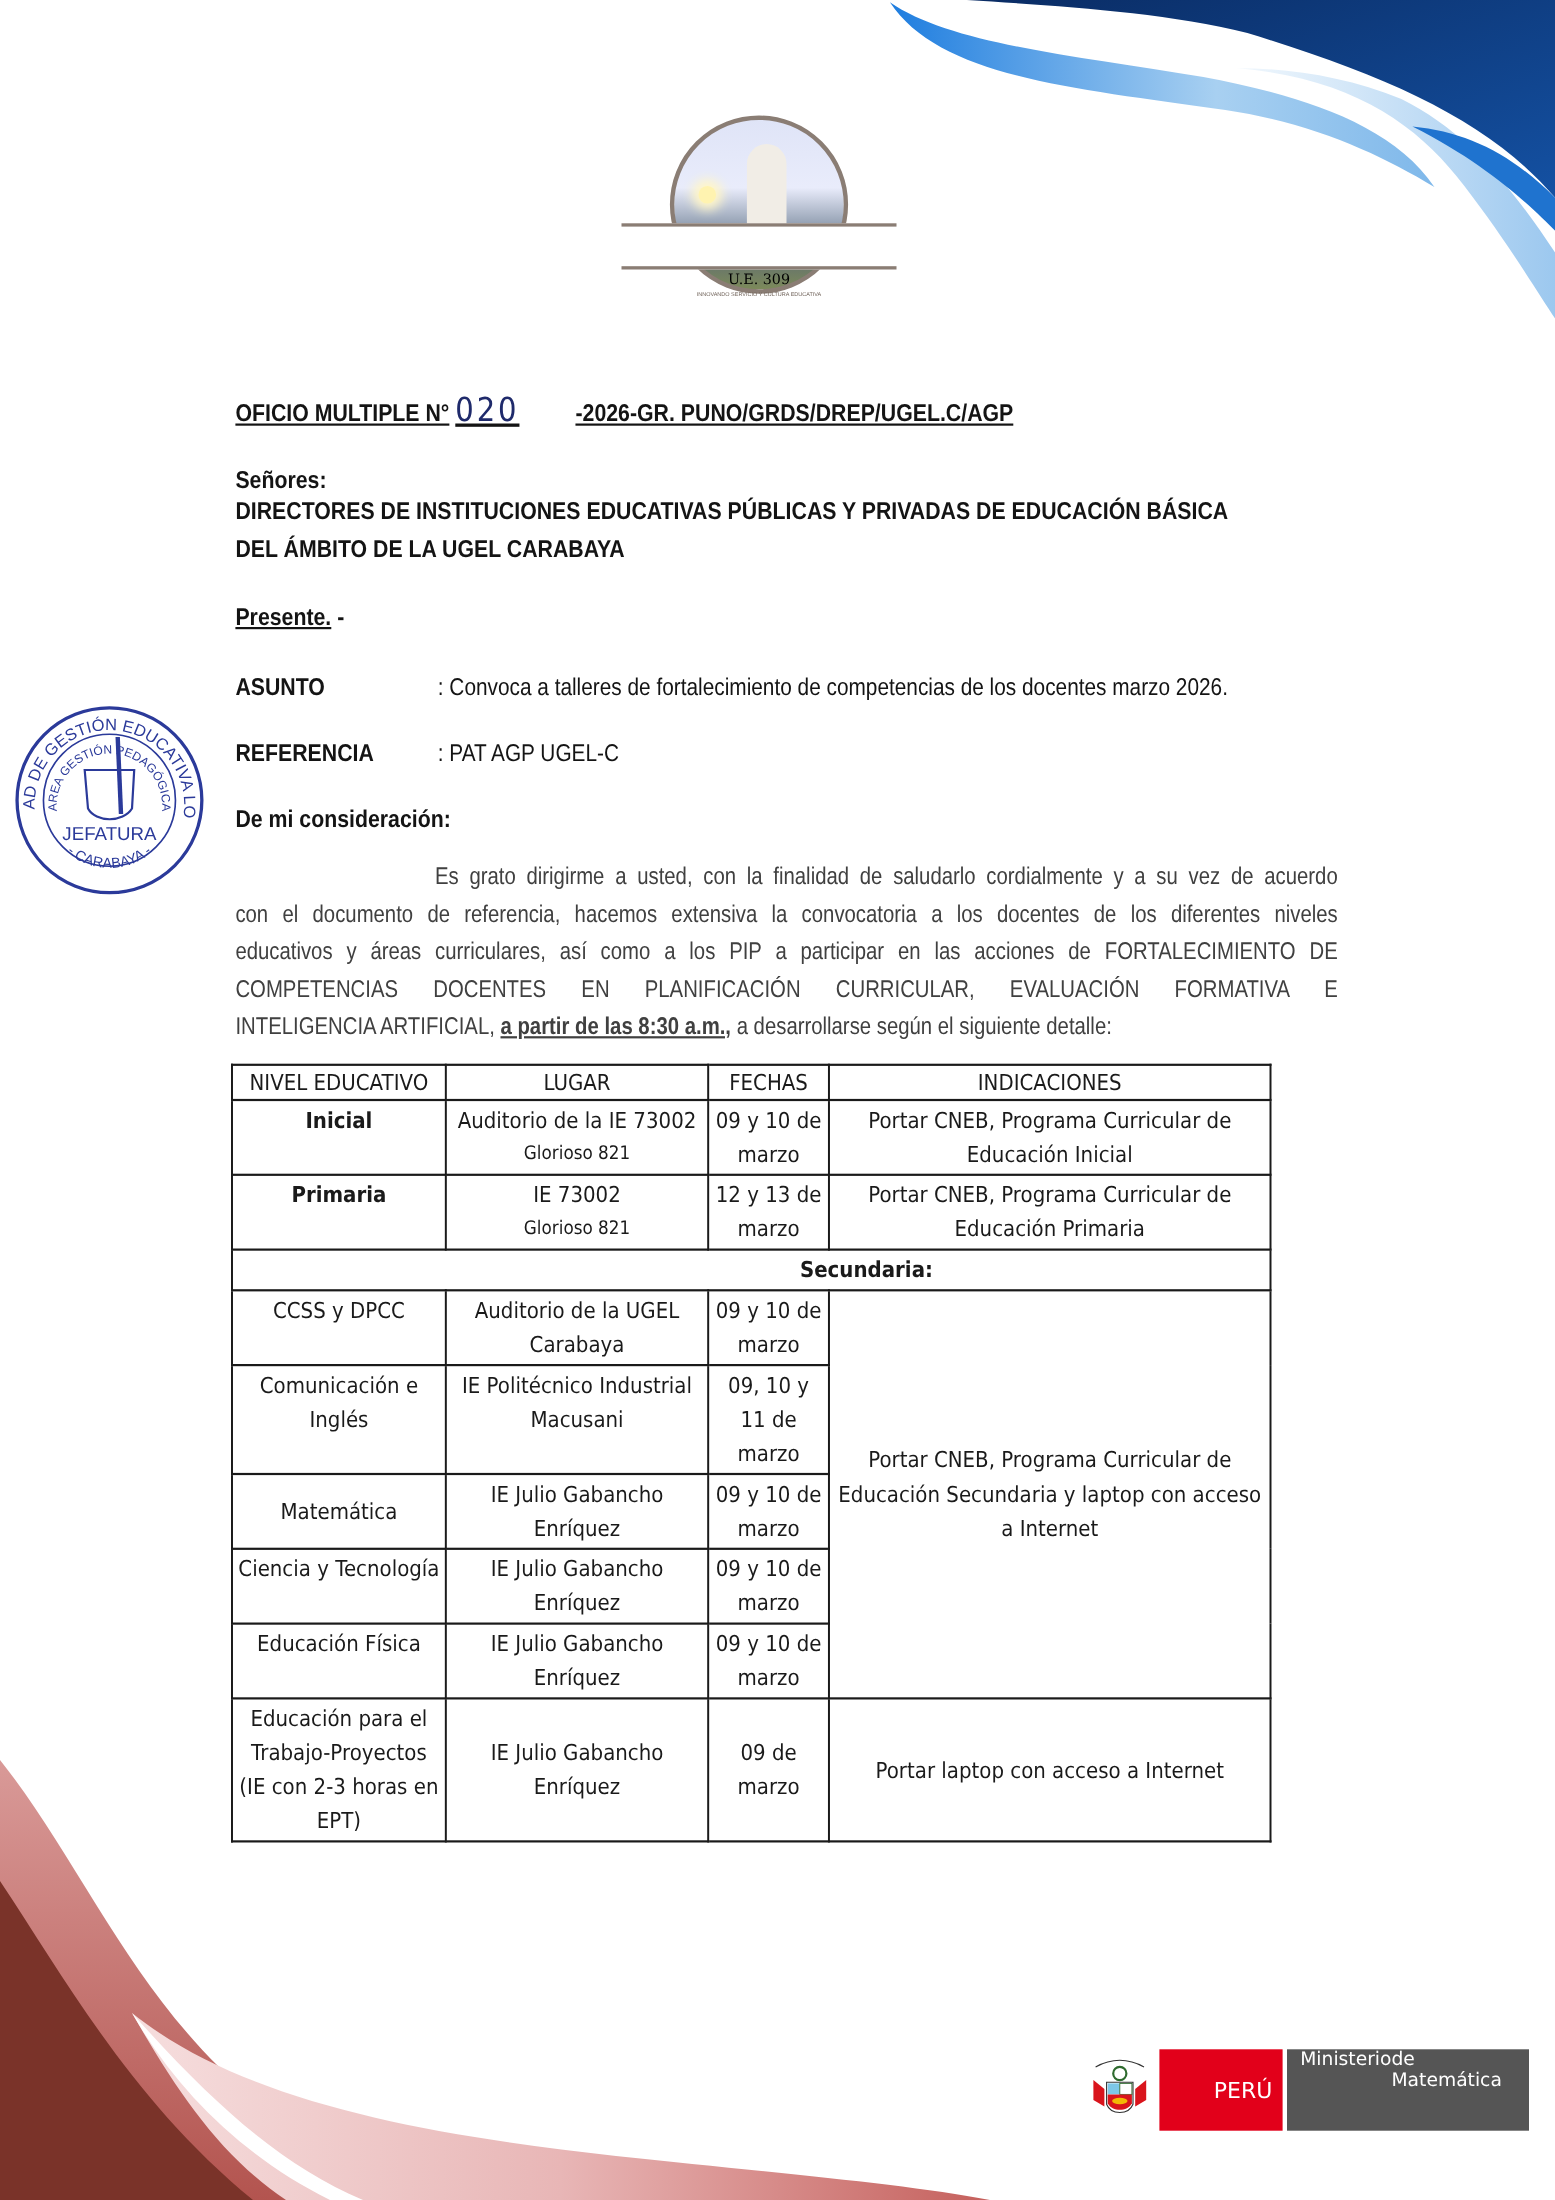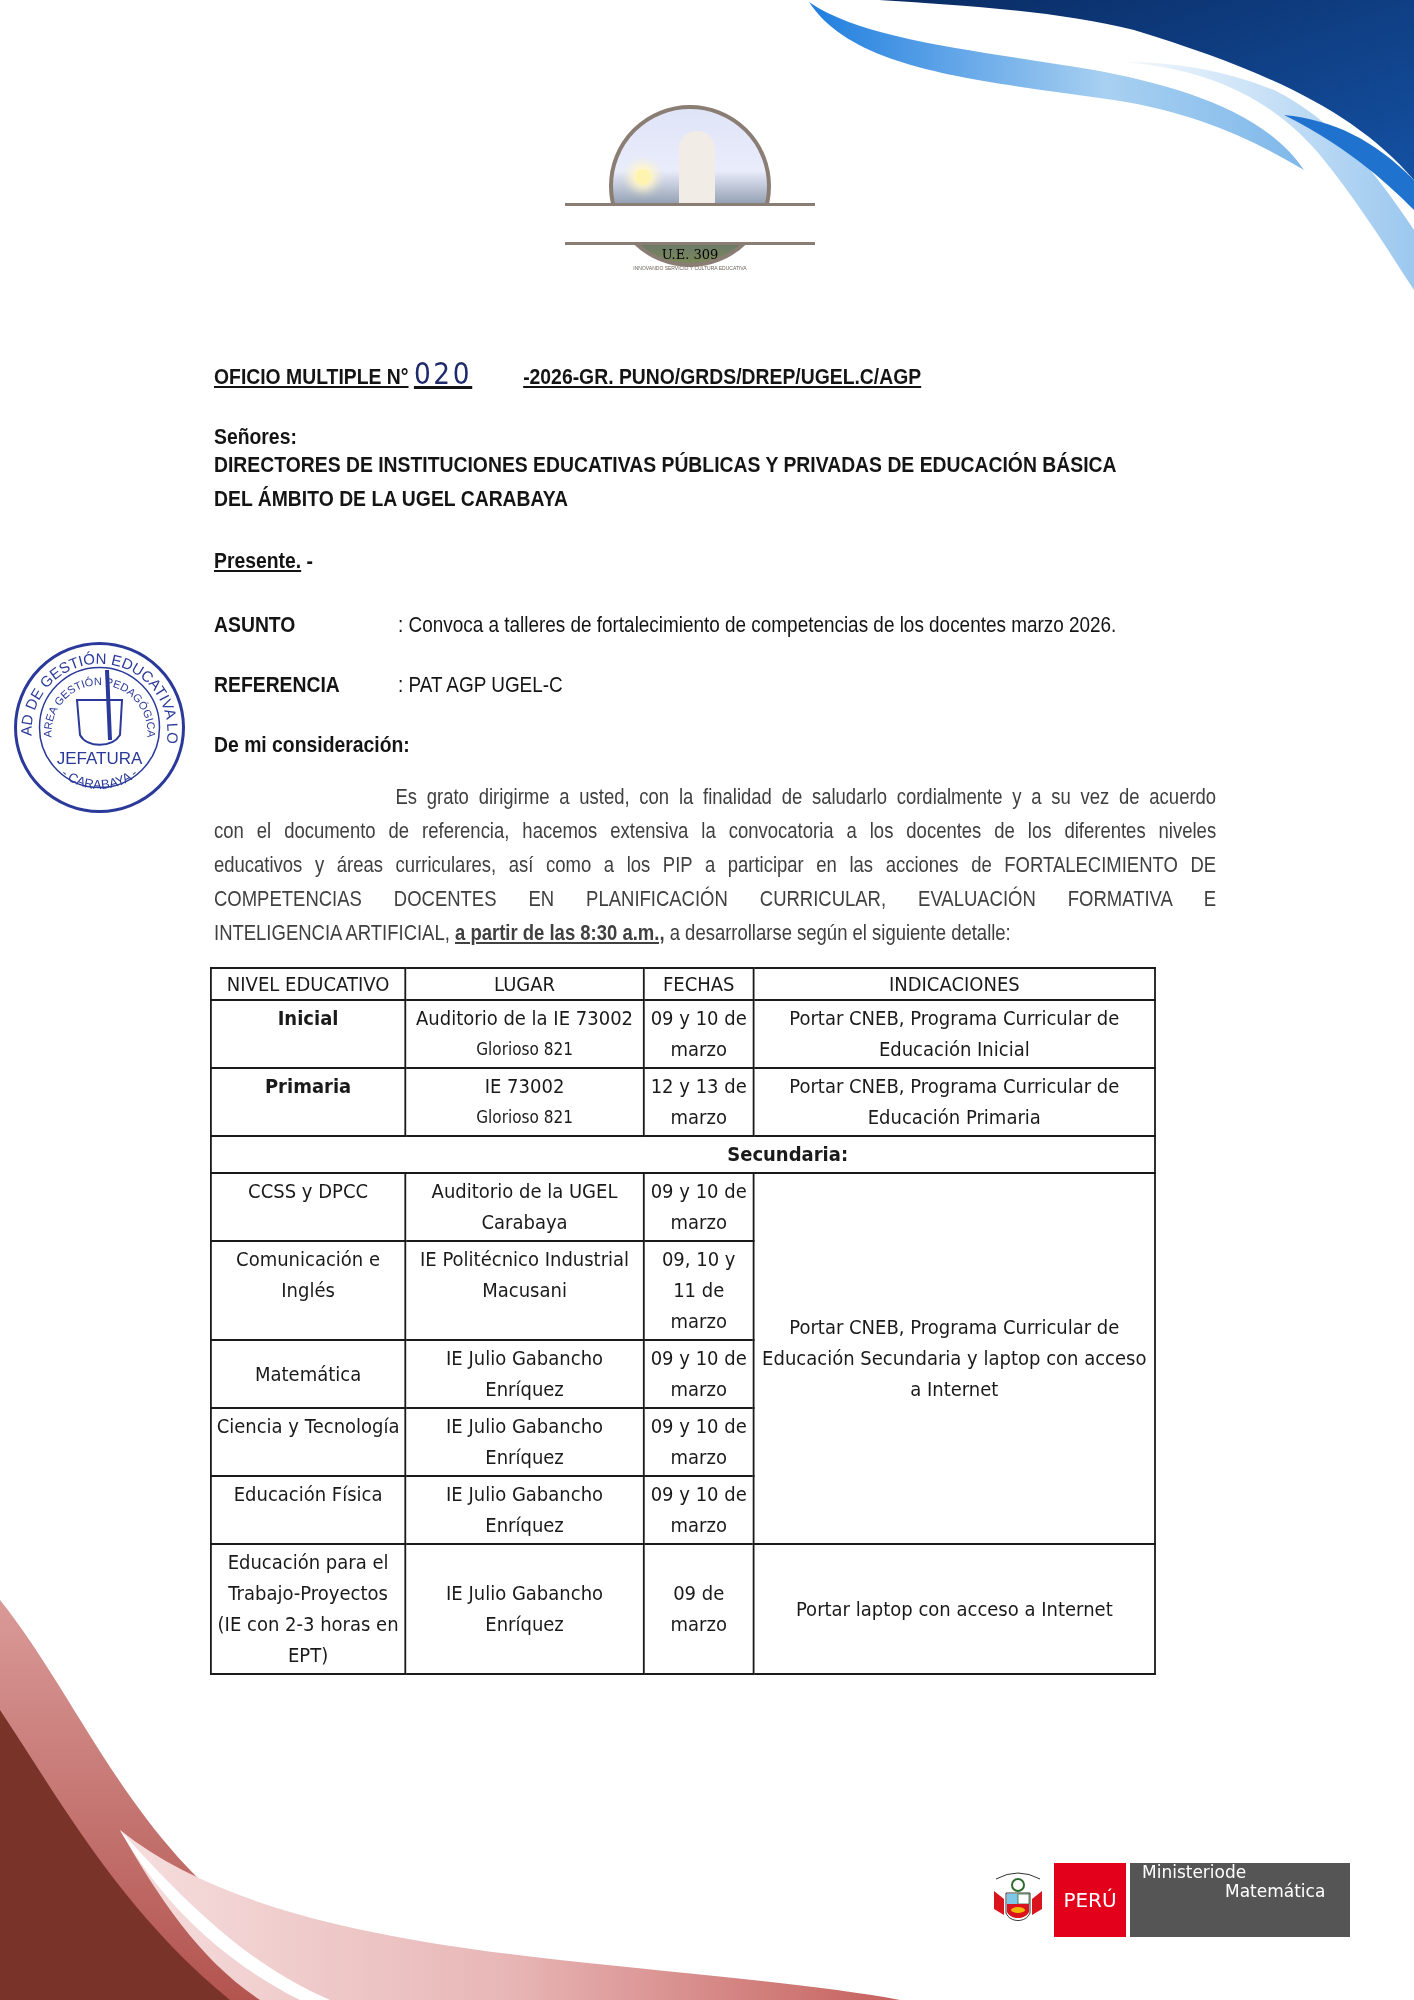--- a/index.html
+++ b/index.html
@@ -52,21 +52,21 @@
   #schedule .small { font-size:17px; }
   #schedule .mid { vertical-align:middle; }
   #schedule .section td { text-align:right; padding-right:340px; font-weight:bold; }
 
   
   #stamp { position:absolute; left:12px; top:640px; width:175px; height:175px; }
 
   
   #minedu { position:absolute; left:990px; top:1860px; height:80px; display:flex; align-items:center; }
   .escudo { width:56px; height:70px; margin-right:8px; position:relative; }
-  .peru-box { width:72px; height:74px; background:#e2001a; color:#fff; font-family:"DejaVu Sans", sans-serif; font-size:20px; display:flex; align-items:center; justify-content:center; margin-right:4px; }
+  .peru-box { width:72px; height:74px; background:#e2001a; color:#fff; font-family:"DejaVu Sans", sans-serif; font-size:20px; display:flex; align-items:center; justify-content:center; margin-right:4px;padding-left:40px; }
   .min-box { width:220px; height:74px; background:#555555; color:#fff; font-family:"DejaVu Sans", sans-serif; font-size:17px; line-height:19px; display:flex; flex-direction:row; justify-content:center; padding-left:12px; box-sizing:border-box; }
 </style>
 </head>
 <body>
 
 <svg id="wave-top" class="deco" viewBox="0 0 620 300">
   <defs>
     <linearGradient id="gDark" x1="0" y1="0" x2="1" y2="1">
         <stop offset="0" stop-color="#0a2c64"></stop>
         <stop offset="1" stop-color="#1451a3"></stop>

